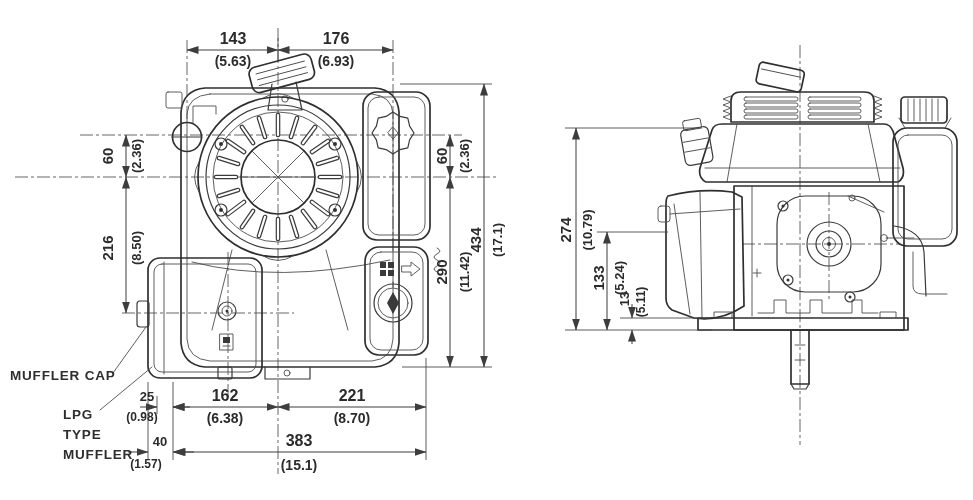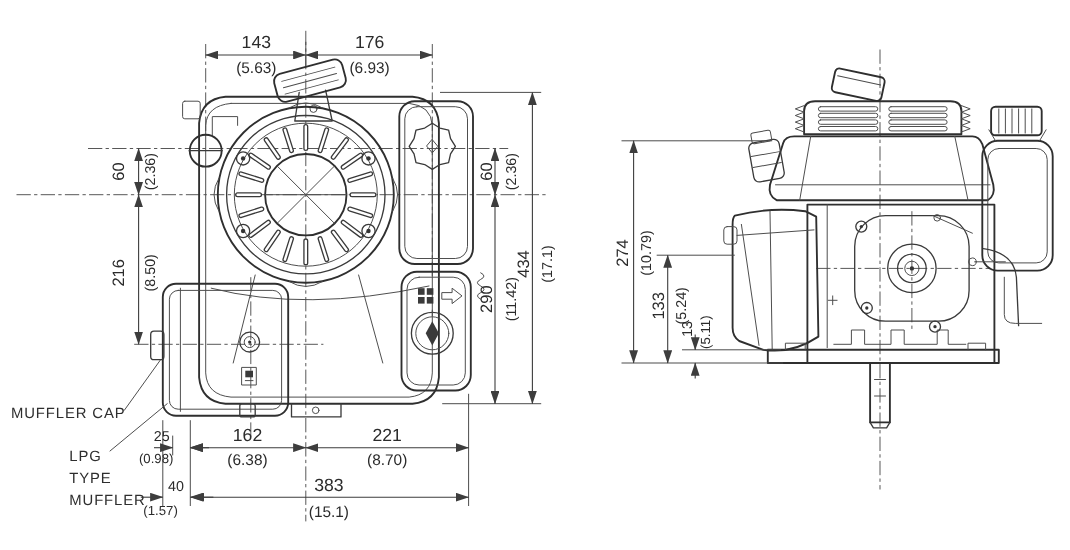--- a/index.html
+++ b/index.html
@@ -1,17 +1,17 @@
 <!DOCTYPE html>
 <html><head>
 <meta charset="utf-8">
 <style>
   html,body{margin:0;padding:0;background:#fff;}
   #stage{position:relative;width:973px;height:500px;background:#ffffff;overflow:hidden;
-         font-family:"Liberation Sans",sans-serif;}
+         font-family:"Liberation Sans",sans-serif;font-weight:bold;}
   svg{position:absolute;left:0;top:0;}
   .ln{fill:none;stroke:#2f2f2f;stroke-width:1.7;stroke-linejoin:round;stroke-linecap:round;}
   .md{fill:none;stroke:#3a3a3a;stroke-width:1.2;stroke-linejoin:round;stroke-linecap:round;}
   .th{fill:none;stroke:#4c4c4c;stroke-width:0.9;stroke-linejoin:round;stroke-linecap:round;}
   .dim{fill:none;stroke:#3d3d3d;stroke-width:1;}
   .ext{fill:none;stroke:#4a4a4a;stroke-width:0.9;}
   .cl{fill:none;stroke:#555;stroke-width:0.9;stroke-dasharray:13 3 3 3;}
   .slotA{fill:none;stroke:#3a3a3a;stroke-width:4.6;stroke-linecap:round;}
   .slotB{fill:none;stroke:#ffffff;stroke-width:2.2;stroke-linecap:round;}
   .t{fill:#2b2b2b;}

